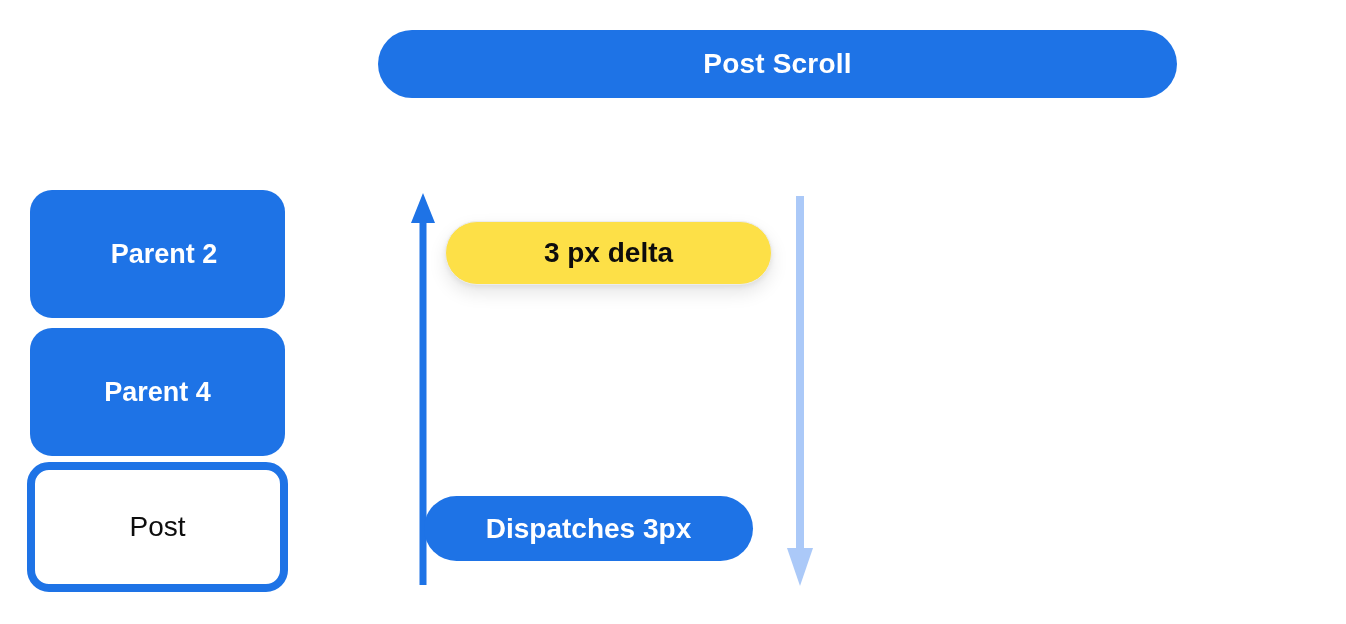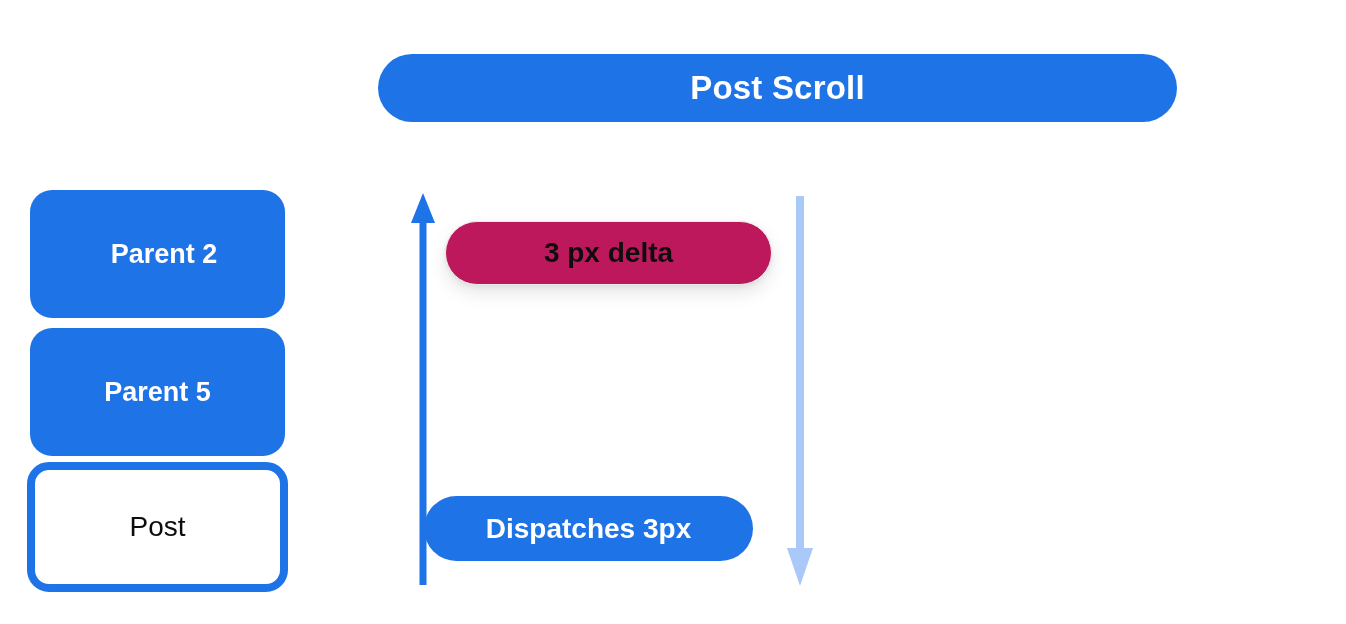--- a/index.html
+++ b/index.html
@@ -24,28 +24,28 @@
     position: absolute;
     display: flex; align-items: center; justify-content: center;
     border-radius: 999px;
     font-weight: 700;
   }
   .pill-filled {
     background: var(--primary);
     color: #fff;
   }
   .pill-white {
-    background: #be185d;
+    background: #fde047;
     color: var(--text-dark);
     border: 1px solid var(--pill-border);
     box-shadow: 0 8px 18px rgba(0,0,0,0.10), 0 2px 5px rgba(0,0,0,0.06);
   }
   .title-pill {
-    left: 378px; top: 54px; width: 799px; height: 68px;
-    font-size: 33px;
+    left: 378px; top: 30px; width: 799px; height: 68px;
+    font-size: 28px;
     letter-spacing: 0.2px;
   }
   .node {
     position: absolute;
     display: flex; align-items: center; justify-content: center;
     border-radius: 22px;
     font-size: 27px; font-weight: 700;
   }
   .node-filled {
     background: var(--primary);
@@ -84,21 +84,21 @@
 
   <div class="pill pill-filled title-pill">
     <span>Post Scroll</span>
   </div>
 
   <div class="node node-filled node-parent2">
     <span>Parent 2</span>
   </div>
 
   <div class="node node-filled node-parent1">
-    <span>Parent 5</span>
+    <span>Parent 4</span>
   </div>
 
   <div class="node node-outlined">
     <span>Post</span>
   </div>
 
   <div class="arrow arrow-up">
     <svg width="24" height="392" viewBox="0 0 24 392" aria-hidden="true">
       <polygon points="12,0 24,30 0,30" fill="currentColor"></polygon>
       <rect x="8.5" y="26" width="7" height="366" fill="currentColor"></rect>

